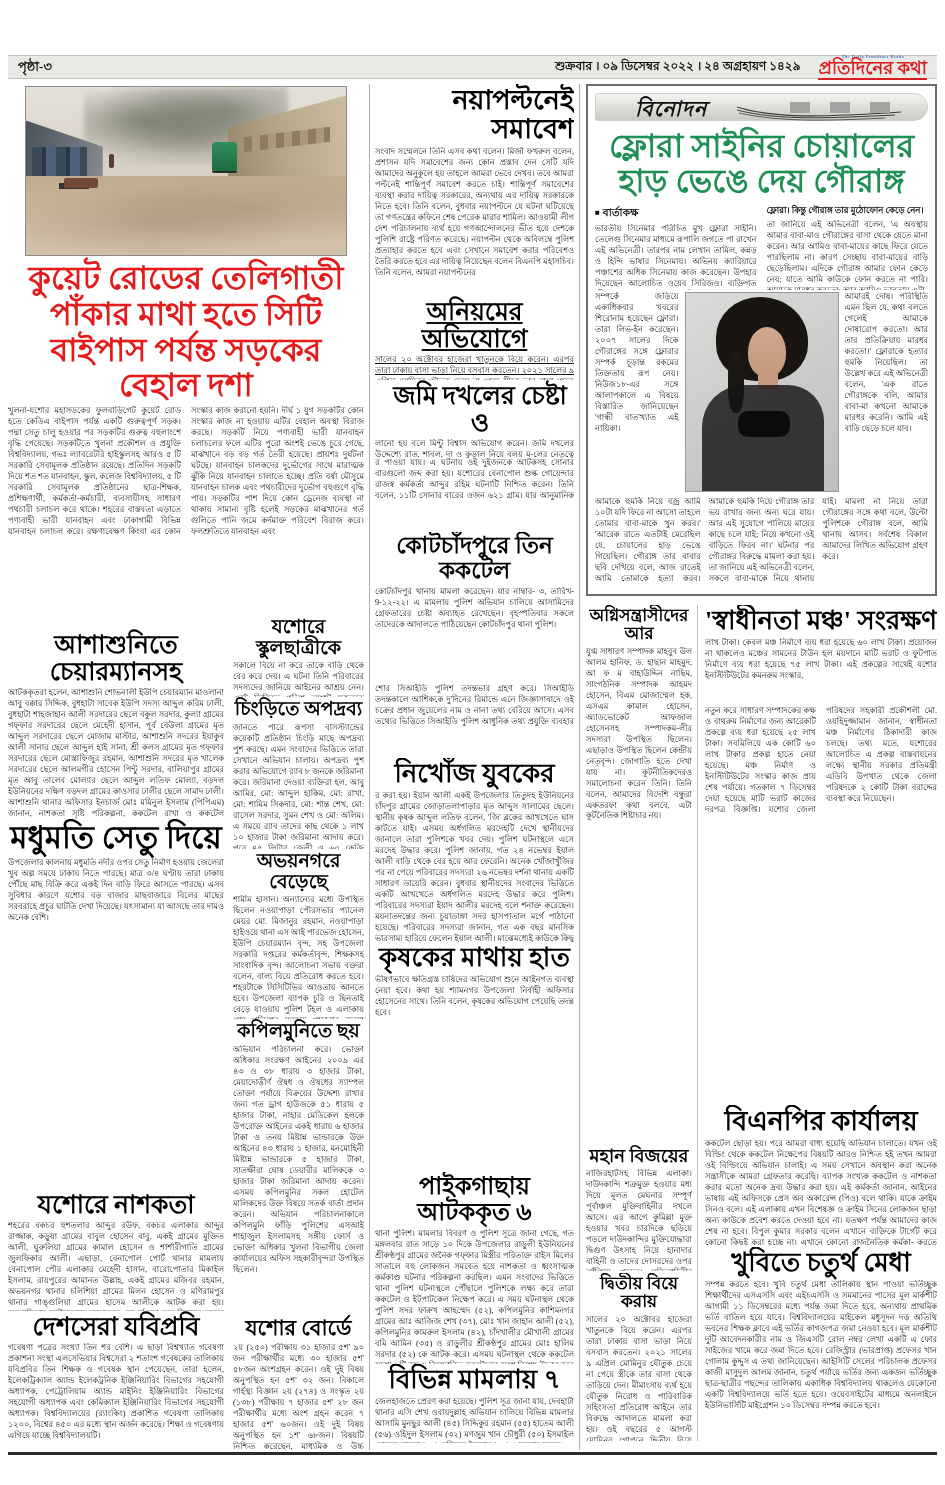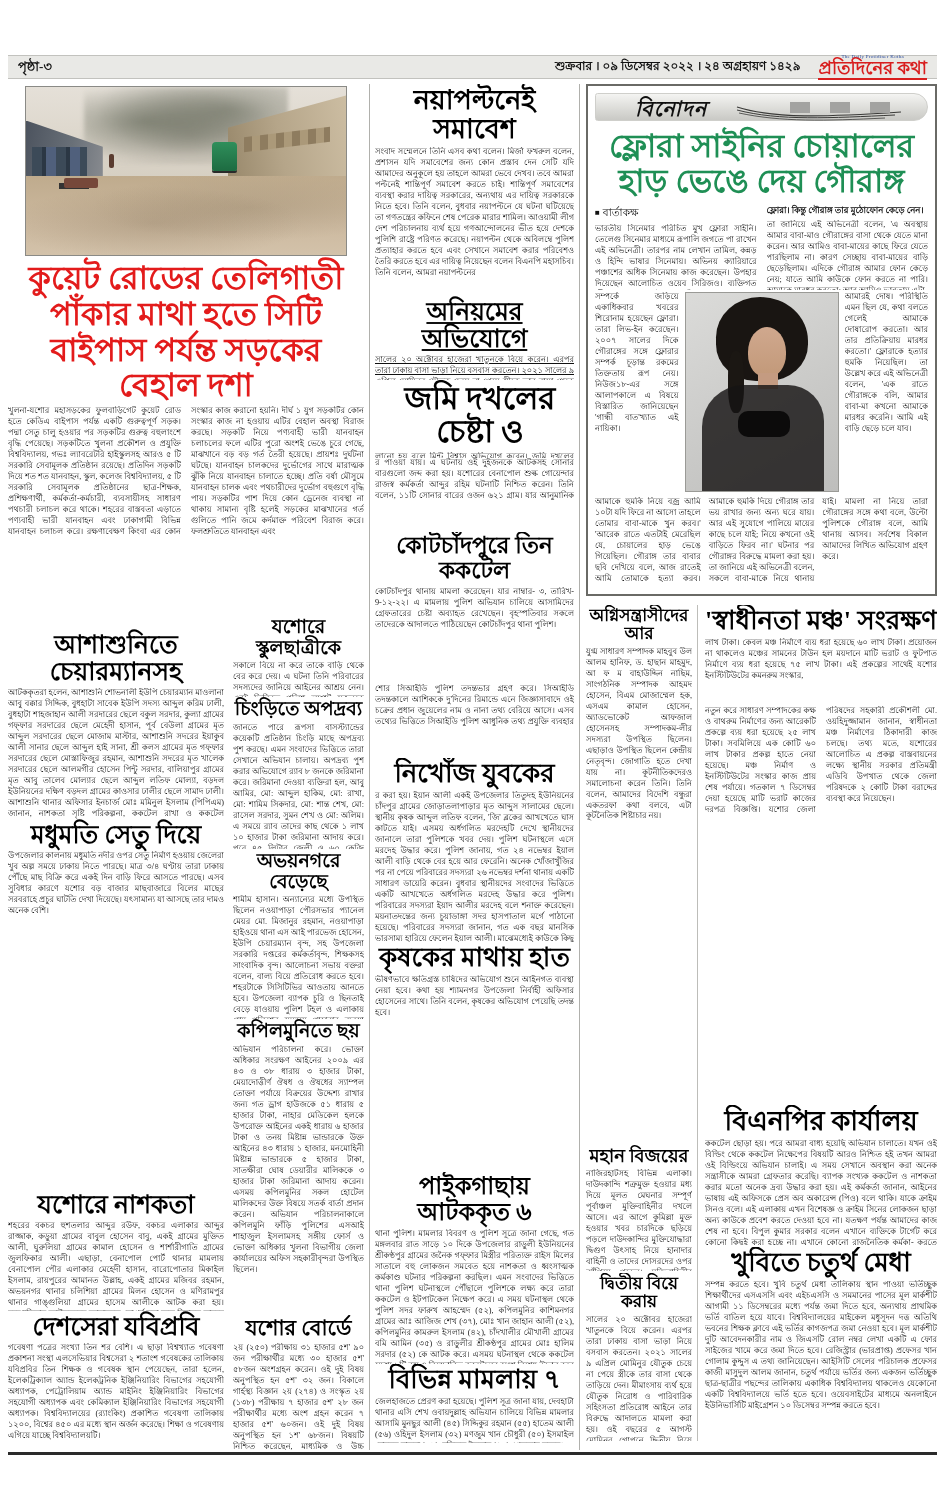--- a/index.html
+++ b/index.html
@@ -26,21 +26,21 @@
     display:flex;overflow:hidden;
   }
   .col-left{width:362px;border-right:1px solid #b0b0ac;padding-right:5px;box-sizing:border-box;}
   .col-mid{width:210px;border-right:1px solid #b0b0ac;padding:0 5px;box-sizing:border-box;}
   .col-right{flex:1;padding-left:6px;box-sizing:border-box;}
   .bottom-rule{position:absolute;top:1452px;left:8px;width:929px;height:3px;background:#2a2a2a;}
   
   .art{overflow:hidden;}
   .hl{font-weight:bold;text-align:center;line-height:1.08;margin:2px 0 3px;color:#000;}
   .bt{font-size:8.2px;line-height:1.34;text-align:justify;color:#161616;overflow:hidden;word-break:break-word;}
-  .byline{font-size:10.5px;font-weight:normal;margin:1px 0 2px;}
+  .byline{font-size:10.5px;font-weight:bold;margin:1px 0 2px;}
   .byline .sq{font-size:8px;vertical-align:1px;margin-right:3px;}
   .two-col{column-count:2;column-gap:10px;}
   .three-col{column-count:3;column-gap:8px;}
   
   .lead-headline{color:#e31b1b;font-size:32px;font-weight:bold;text-align:center;line-height:1.12;margin:5px 0 2px;}
   .lead-photo{position:relative;width:320px;height:168px;margin:2px auto 5px;border:1px solid #8a8a86;overflow:hidden;background:#d9d3c8;}
   .ph-sky{position:absolute;inset:0;background:linear-gradient(#e5e0d8 0%,#d6cfc2 55%,#cfc3ab 100%);}
   .ph-trees{position:absolute;left:18%;top:0;width:64%;height:46%;filter:blur(2px);
     background:radial-gradient(ellipse at 30% 45%,rgba(88,94,78,.55),transparent 62%),
                radial-gradient(ellipse at 70% 30%,rgba(78,84,68,.5),transparent 65%),
@@ -131,21 +131,21 @@
     <div class="lead-headline">কুয়েট রোডের তেলিগাতী পাঁকার মাথা হতে সিটি বাইপাস পর্যন্ত সড়কের বেহাল দশা</div>
     <div class="bt two-col" style="height:206px;">খুলনা-যশোর মহাসড়কের ফুলবাড়িগেট কুয়েট রোড হতে কেডিএ বাইপাস পর্যন্ত একটি গুরুত্বপূর্ণ সড়ক। পদ্মা সেতু চালু হওয়ার পর সড়কটির গুরুত্ব বহুলাংশে বৃদ্ধি পেয়েছে। সড়কটিতে খুলনা প্রকৌশল ও প্রযুক্তি বিশ্ববিদ্যালয়, গভঃ ল্যাবরেটরি হাইস্কুলসহ আরও ৫ টি সরকারি সেবামূলক প্রতিষ্ঠান রয়েছে। প্রতিদিন সড়কটি দিয়ে শত শত যানবাহন, স্কুল, কলেজ বিশ্ববিদ্যালয়, ৫ টি সরকারি সেবামূলক প্রতিষ্ঠানের ছাত্র-শিক্ষক, প্রশিক্ষণার্থী, কর্মকর্তা-কর্মচারী, ব্যবসায়ীসহ সাধারণ পথচারী চলাচল করে থাকে। শহরের বাস্তবতা এড়াতে পণ্যবাহী ভারী যানবাহন এবং ঢাকাগামী বিভিন্ন যানবাহন চলাচল করে। রক্ষণাবেক্ষণ কিংবা এর কোন সংস্কার কাজ করানো হয়নি। দীর্ঘ ১ যুগ সড়কটির কোন সংস্কার কাজ না হওয়ায় এটির বেহাল অবস্থা বিরাজ করছে। সড়কটি নিয়ে পণ্যবাহী ভারী যানবাহন চলাচলের ফলে এটির পুরো অংশই ভেঙে চুরে গেছে, মাঝখানে বড় বড় গর্ত তৈরী হয়েছে। প্রায়শঃ দুর্ঘটনা ঘটছে। যানবাহন চালকদের দুর্ভোগের সাথে মারাত্মক ঝুঁকি নিয়ে যানবাহন চালাতে হচ্ছে। প্রতি বর্ষা মৌসুমে যানবাহন চালক এবং পথচারীদের দুর্ভোগ বহুগুণে বৃদ্ধি পায়। সড়কটির পাশ দিয়ে কোন ড্রেনেজ ব্যবস্থা না থাকায় সামান্য বৃষ্টি হলেই সড়কের মাঝখানের গর্ত গুলিতে পানি জমে কর্দমাক্ত পরিবেশ বিরাজ করে। ফলশ্রুতিতে যানবাহন এবং</div>
 
     <div class="left-row">
       <div class="left-c1">
         <div class="art" style="height:190px;margin-top:14px;">
           <div class="hl" style="font-size:25px;">আশাশুনিতে চেয়ারম্যানসহ</div>
           <div class="bt" style="height:158px;">আটককৃতরা হলেন, আশাশুনি শোভনালী ইউপি চেয়ারম্যান মাওলানা আবু বক্কার সিদ্দিক, বুধহাটা সাবেক ইউপি সদস্য আব্দুল করিম ঢালী, বুধহাটা শাহজাহান আলী সরদারের ছেলে বকুল সরদার, কুল্যা গ্রামের গফ্ফার সরদারের ছেলে মেহেদী হাসান, পূর্ব বেউলা গ্রামের মৃত আব্দুল সরদারের ছেলে মোজাম মাস্টার, আশাশুনি সদরের ইয়াকুব আলী সানার ছেলে আব্দুল হাই সানা, শ্রী কলস গ্রামের মৃত গফ্ফার সরদারের ছেলে মোস্তাফিজুর রহমান, আশাশুনি সদরের মৃত খালেক সরদারের ছেলে আলমগীর হোসেন পিন্টু সরদার, বালিয়াপুর গ্রামের মৃত আবু তালেব মোল্যার ছেলে আব্দুল লতিফ মোল্যা, বড়দল ইউনিয়নের দক্ষিণ বড়দল গ্রামের কাওসার ঢালীর ছেলে সামাদ ঢালী। আশাশুনি থানার অফিসার ইনচার্জ মোঃ মমিনুল ইসলাম (পিপিএম) জানান, নাশকতা সৃষ্টি পরিকল্পনা, ককটেল রাখা ও ককটেল বিস্ফোরণের ঘটনায় এসআই কাজী নুরুন্নবী বাদী হয়ে থানা একটি মামলা দায়ের করেন। এ মামলার আসামিদের গ্রেফতারে অভিযান অব্যাহত ছিল। বুধবার রাতে মাওঃ আবু বক্কর সিদ্দিক ও করিম ঢালীকে আটক করা হয়। এছাড়া পৃথক অভিযানে অন্যান্য আসামিদের আটক করা হয়।</div>
         </div>
         <div class="art" style="height:370px;">
-          <div class="hl" style="font-size:25px;">মধুমতি সেতু দিয়ে</div>
+          <div class="hl" style="font-size:31px;">মধুমতি সেতু দিয়ে</div>
           <div class="bt" style="height:336px;">উপজেলার কালনায় মধুমতি নদীর ওপর সেতু নির্মাণ হওয়ায় জেলেরা খুব অল্প সময়ে ঢাকায় নিতে পারছে। মাত্র ৩/৪ ঘণ্টায় তারা ঢাকায় পৌঁছে মাছ বিক্রি করে একই দিন বাড়ি ফিরে আসতে পারছে। এসব সুবিধার কারণে যশোর বড় বাজার মাছবাজারে বিলের মাছের সরবরাহে প্রচুর ঘাটতি দেখা দিয়েছে। যৎসামান্য যা আসছে তার দামও অনেক বেশি।</div>
         </div>
         <div class="art" style="height:122px;">
           <div class="hl" style="font-size:25px;">যশোরে নাশকতা</div>
           <div class="bt" style="height:90px;">শহরের বকচর হুশতলার আব্দুর রউফ, বকচর এলাকার আব্দুর রাজ্জাক, কড়ুয়া গ্রামের বাবুল হোসেন বাবু, একই গ্রামের মুক্তিত আলী, ঘুরুলিয়া গ্রামের কামাল হোসেন ও শার্শারীগাতি গ্রামের জুলফিকার আলী। এছাড়া, বেনাপোল পোর্ট থানার মামলায় বেনাপোল পৌর এলাকার মেহেদী হাসান, বারোপোতার মিকাইল ইসলাম, রায়পুরের আমানত উল্লাহ, একই গ্রামের মজিবর রহমান, অভয়নগর থানার চলিশিয়া গ্রামের মিলন হোসেন ও মণিরামপুর থানার গাঙ্গুলিয়া গ্রামের হাসেম আলীকে আটক করা হয়। বৃহস্পতিবার আটকৃতদের আদালতে সোপর্দ করা হলে বিচারক তাদের জামিন না মঞ্জুর করে কারাগারে পাঠানোর আদেশ দেন।</div>
         </div>
         <div class="art" style="height:200px;">
           <div class="hl" style="font-size:25px;">দেশসেরা যবিপ্রবি</div>
           <div class="bt" style="height:168px;">গবেষণা পত্রের সংখ্যা তিন শর বেশি। এ ছাড়া বিশ্বখ্যাত গবেষণা প্রকাশনা সংস্থা এলসেভিয়ার বিশ্বসেরা ২ শতাংশ গবেষকের তালিকায় যবিপ্রবির তিন শিক্ষক ও গবেষক স্থান পেয়েছেন, তারা হলেন, ইলেকট্রিক্যাল অ্যান্ড ইলেকট্রনিক ইঞ্জিনিয়ারিং বিভাগের সহযোগী অধ্যাপক, পেট্রোলিয়াম অ্যান্ড মাইনিং ইঞ্জিনিয়ারিং বিভাগের সহযোগী অধ্যাপক এবং কেমিক্যাল ইঞ্জিনিয়ারিং বিভাগের সহযোগী অধ্যাপক। বিশ্ববিদ্যালয়ের (র‍্যাংকিং) প্রকাশিত গবেষণা তালিকায় ১২০০, বিশ্বের ৪৫০ এর মধ্যে স্থান অর্জন করেছে। শিক্ষা ও গবেষণায় এগিয়ে যাচ্ছে বিশ্ববিদ্যালয়টি।</div>
         </div>
@@ -170,29 +170,29 @@
         <div class="art" style="height:180px;">
           <div class="hl" style="font-size:21px;">যশোর বোর্ডে</div>
           <div class="bt" style="height:150px;">২য় (২৫০) পরীক্ষায় ৩১ হাজার ৫শ' ৯০ জন পরীক্ষার্থীর মধ্যে ৩০ হাজার ৫শ' ৫৮জন অংশগ্রহন করেন। ওই দুই বিষয় অনুপস্থিত হন ৫শ' ৩২ জন। বিকালে গার্হস্থ্য বিজ্ঞান ২য় (২৭৪) ও সংস্কৃত ২য় (১৩৮) পরীক্ষায় ৭ হাজার ৫শ' ২৮ জন পরীক্ষার্থীর মধ্যে অংশ গ্রহন করেন ৭ হাজার ৫শ' ৬০জন। ওই দুই বিষয় অনুপস্থিত হন ১শ' ৬৮জন। বিষয়টি নিশ্চিত করেছেন, মাধ্যমিক ও উচ্চ মাধ্যমিক শিক্ষাবোর্ড যশোরের পরীক্ষা নিয়ন্ত্রন প্রফেসর মাধব চন্দ্র রুদ্র।</div>
         </div>
       </div>
     </div>
   </div>
 
   <div class="col-mid">
     <div class="art" style="height:212px;">
-      <div class="hl" style="font-size:27px;">নয়াপল্টনেই সমাবেশ</div>
+      <div class="hl" style="font-size:27px;text-align:right;">নয়াপল্টনেই সমাবেশ</div>
       <div class="bt" style="height:178px;">সংবাদ সম্মেলনে তিনি এসব কথা বলেন। মির্জা ফখরুল বলেন, প্রশাসন যদি সমাবেশের জন্য কোন প্রস্তাব দেন সেটি যদি আমাদের অনুকূলে হয় তাহলে আমরা ভেবে দেখব। তবে আমরা পল্টনেই শান্তিপূর্ণ সমাবেশ করতে চাই। শান্তিপূর্ণ সমাবেশের ব্যবস্থা করার দায়িত্ব সরকারের, অন্যথায় এর দায়িত্ব সরকারকে নিতে হবে। তিনি বলেন, বুধবার নয়াপল্টনে যে ঘটনা ঘটিয়েছে তা গণতন্ত্রের কফিনে শেষ পেরেক মারার শামিল। আওয়ামী লীগ দেশ পরিচালনায় ব্যর্থ হয়ে গণআন্দোলনের ভীত হয়ে দেশকে পুলিশি রাষ্ট্রে পরিণত করেছে। নয়াপল্টন থেকে অবিলম্বে পুলিশ প্রত্যাহার করতে হবে এবং সেখানে সমাবেশ করার পরিবেশও তৈরি করতে হবে এর দায়িত্ব নিয়েছেন বলেন বিএনপি মহাসচিব। তিনি বলেন, আমরা নয়াপল্টনের</div>
     </div>
     <div class="art" style="height:84px;text-decoration:underline;">
       <div class="hl" style="font-size:25px;">অনিয়মের অভিযোগে</div>
       <div class="bt" style="height:52px;">সালের ২০ অক্টোবর হাজেরা খাতুনকে বিয়ে করেন। এরপর তারা ঢাকায় বাসা ভাড়া নিয়ে বসবাস করতেন। ২০২১ সালের ৯ এপ্রিল মোমিনুর যৌতুক চেয়ে না পেয়ে স্ত্রীকে তার বাসা থেকে তাড়িয়ে দেন। মমিনুরের সাথে বিয়েটি মীমাংসায় ব্যর্থ হয়ে যৌতুক নিরোধ ও পারিবারিক সহিংসতা প্রতিরোধ আইনে তার বিরুদ্ধে আদালতে মামলা করা হয়। ওই বছরের ৫ আগস্ট মোমিনুর গোপনে দ্বিতীয় বিয়ে করেন। যা চলতি বছরের ২ ডিসেম্বর প্রথম স্ত্রী হাজেরা খাতুন নিশ্চিত হয়ে আদালতে এ মামলা করেছেন।</div>
     </div>
     <div class="art" style="height:78px;">
-      <div class="hl" style="font-size:31px;margin-left:11px;">জমি দখলের চেষ্টা ও</div>
+      <div class="hl" style="font-size:25px;margin-left:11px;">জমি দখলের চেষ্টা ও</div>
       <div class="bt" style="height:46px;">লানো হয় বলে মিন্টু বিশ্বাস অভিযোগ করেন। জমি দখলের উদ্দেশ্যে রাত, শাবল, দা ও কুড়াল নিয়ে বলয় ম-লের নেতৃত্বে ২০-৩০ জনের একটি দল মিন্টু বিশ্বাসের বাড়িতে হামলা চালায়। এসময় নারিকেল, হরগনিসহ বেশ কয়েকটি গাছ কেটে নেয়া হয়। বাঁধা দিলে বাড়ির লোকজনকে মারধর করে। শৈলকুপা থানার পুলিশ খবর পেয়ে ঘটনাস্থলে আসলে হামলাকারীরা পালিয়ে যায়।</div>
     </div>
     <div class="art" style="height:74px;">
       <div class="bt" style="height:42px;">র পাওয়া যায়। এ ঘটনায় ওই দুইজনকে আটকসহ সোনার বারগুলো জব্দ করা হয়। যশোরের বেনাপোল শুল্ক গোয়েন্দার রাজস্ব কর্মকর্তা আব্দুর রহিম ঘটনাটি নিশ্চিত করেন। তিনি বলেন, ১১টি সোনার বারের ওজন ৬২১ গ্রাম। যার আনুমানিক বাজার মূল্য ৪৫ লাখ টাকা। আটক ওই দুই চোরাকারবারির নামে দর্শনা থানায় মামলা দিয়ে পুলিশের কাছে হস্তান্তর করা হয়েছে।</div>
     </div>
     <div class="art" style="height:152px;">
       <div class="hl" style="font-size:23px;">কোটচাঁদপুরে তিন ককটেল</div>
       <div class="bt" style="height:120px;">কোটচাঁদপুর থানায় মামলা করেছেন। যার নাম্বার- ৩, তারিখ- 9-১২-২২। এ মামলায় পুলিশ অভিযান চালিয়ে আসামিদের গ্রেফতারের চেষ্টা অব্যাহত রেখেছেন। বৃহস্পতিবার সকলে তাদেরকে আদালতে পাঠিয়েছেন কোটচাঁদপুর থানা পুলিশ।</div>
     </div>
     <div class="art" style="height:74px;">

